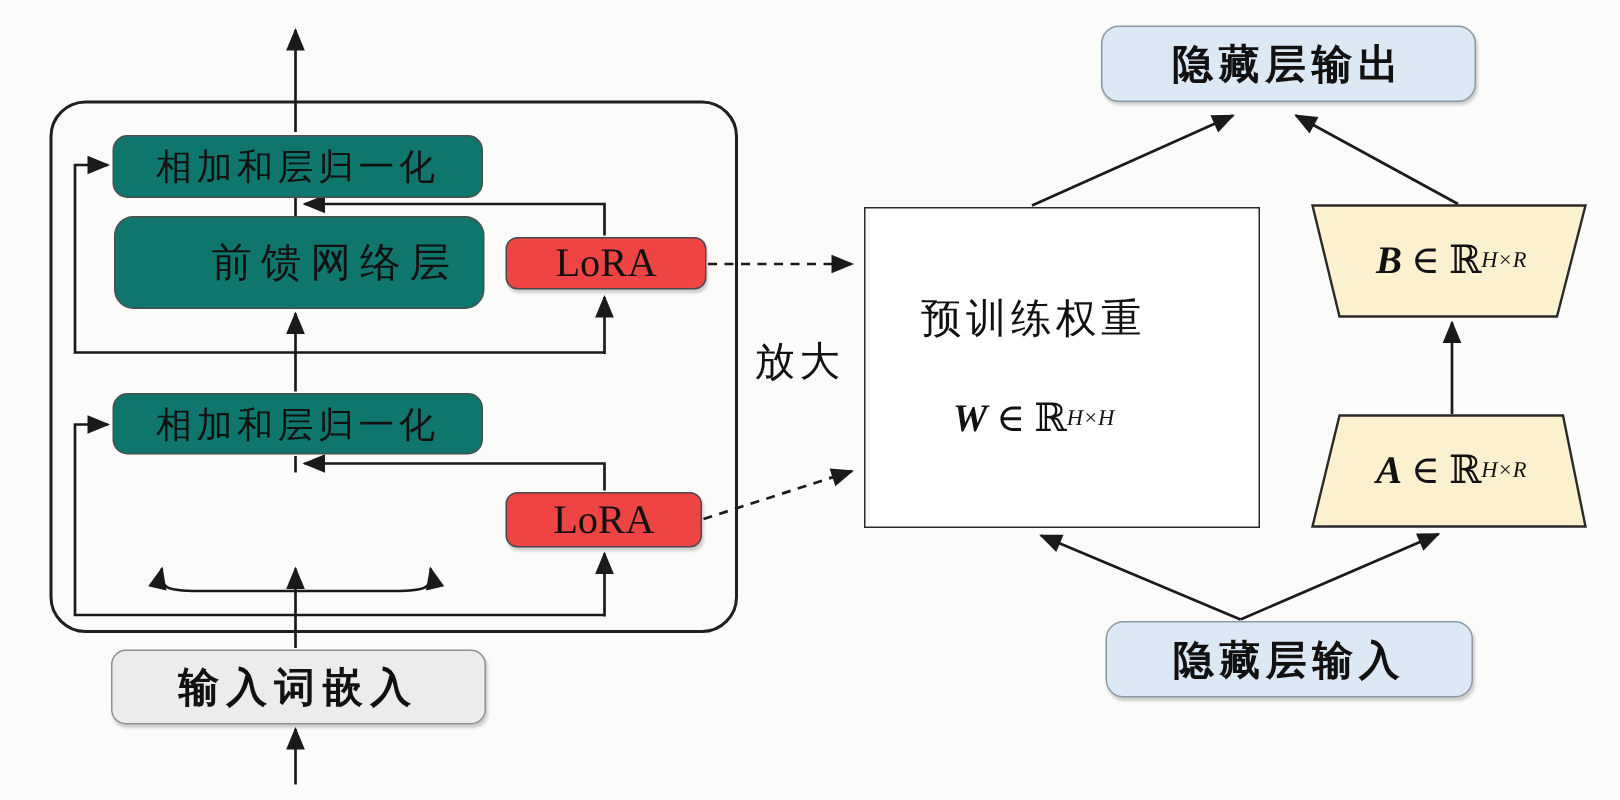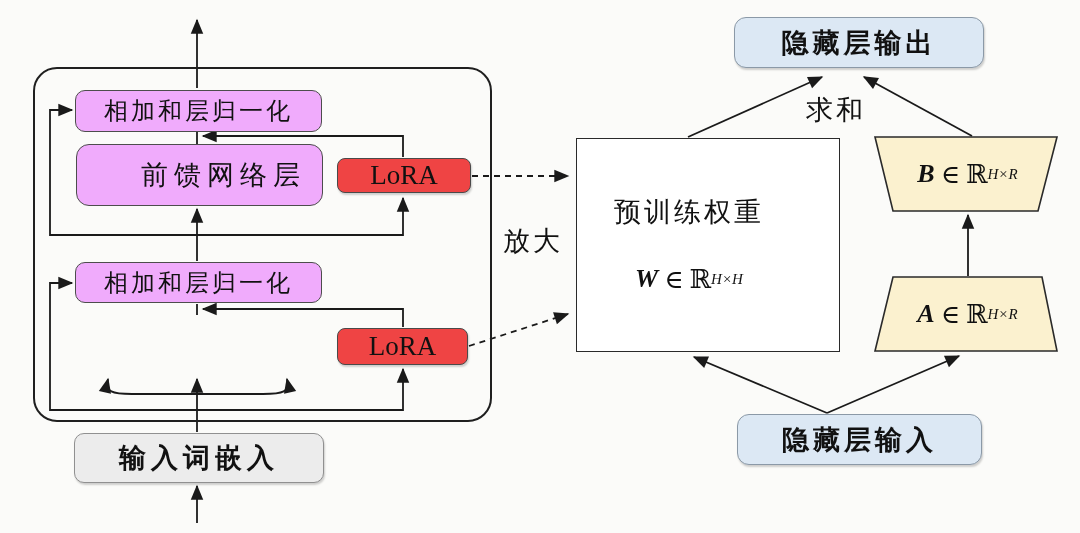--- a/index.html
+++ b/index.html
@@ -4,21 +4,21 @@
 <style>
   html,body{margin:0;padding:0;background:#fbfbf9;}
   #canvas{
     position:relative;width:1080px;height:533px;background:#fbfbf9;overflow:hidden;
     font-family:"Liberation Serif","DejaVu Serif",serif;color:#111;
   }
   .abs{position:absolute;box-sizing:border-box;}
   svg.overlay{position:absolute;left:0;top:0;width:1080px;height:533px;}
   .box{
     display:flex;align-items:center;justify-content:center;text-align:center;
-    background:#f0abfc;border:1.4px solid #4d4d4d;border-radius:10px;
+    background:#0f766e;border:1.4px solid #4d4d4d;border-radius:10px;
   }
   .outline{
     border:2px solid #1f1f1f;border-radius:24px;background:transparent;
   }
   .cn{letter-spacing:3px;}
   .cn-wide{letter-spacing:6px;}
   .lora-box{
     background:#ef4444;border:1.4px solid #4a4a4a;border-radius:8px;
     box-shadow:1px 2px 2px rgba(0,0,0,0.18);
     font-size:27px;
@@ -99,21 +99,20 @@
 
 
   <div class="abs box lora-box" style="left:337px;top:328px;width:131px;height:37px;">LoRA</div>
 
   <div class="abs box gray-box" style="left:74px;top:433px;width:250px;height:50px;">输入词嵌入</div>
 
   <div class="abs label cn t-label" style="left:500px;top:224px;width:66px;height:34px;font-size:27px;">放大</div>
 
   <div class="abs box blue-box" style="left:702px;top:17px;width:250px;height:51px;">隐藏层输出</div>
 
-  <div class="abs label cn t-label" style="left:800px;top:93px;width:72px;height:34px;font-size:27px;">求和</div>
 
   <div class="abs box wbox" style="left:576px;top:138px;width:264px;height:214px;">
     <div class="abs label cn" style="left:0;top:56px;width:224px;height:34px;font-size:27px;">预训练权重</div>
     <div class="abs label formula" style="left:0;top:123px;width:224px;height:34px;">
       <span class="msym">W</span>
       <span class="elem">∈</span>
       <span>ℝ</span>
         <sup>H×H</sup>
     </div>
   </div>

